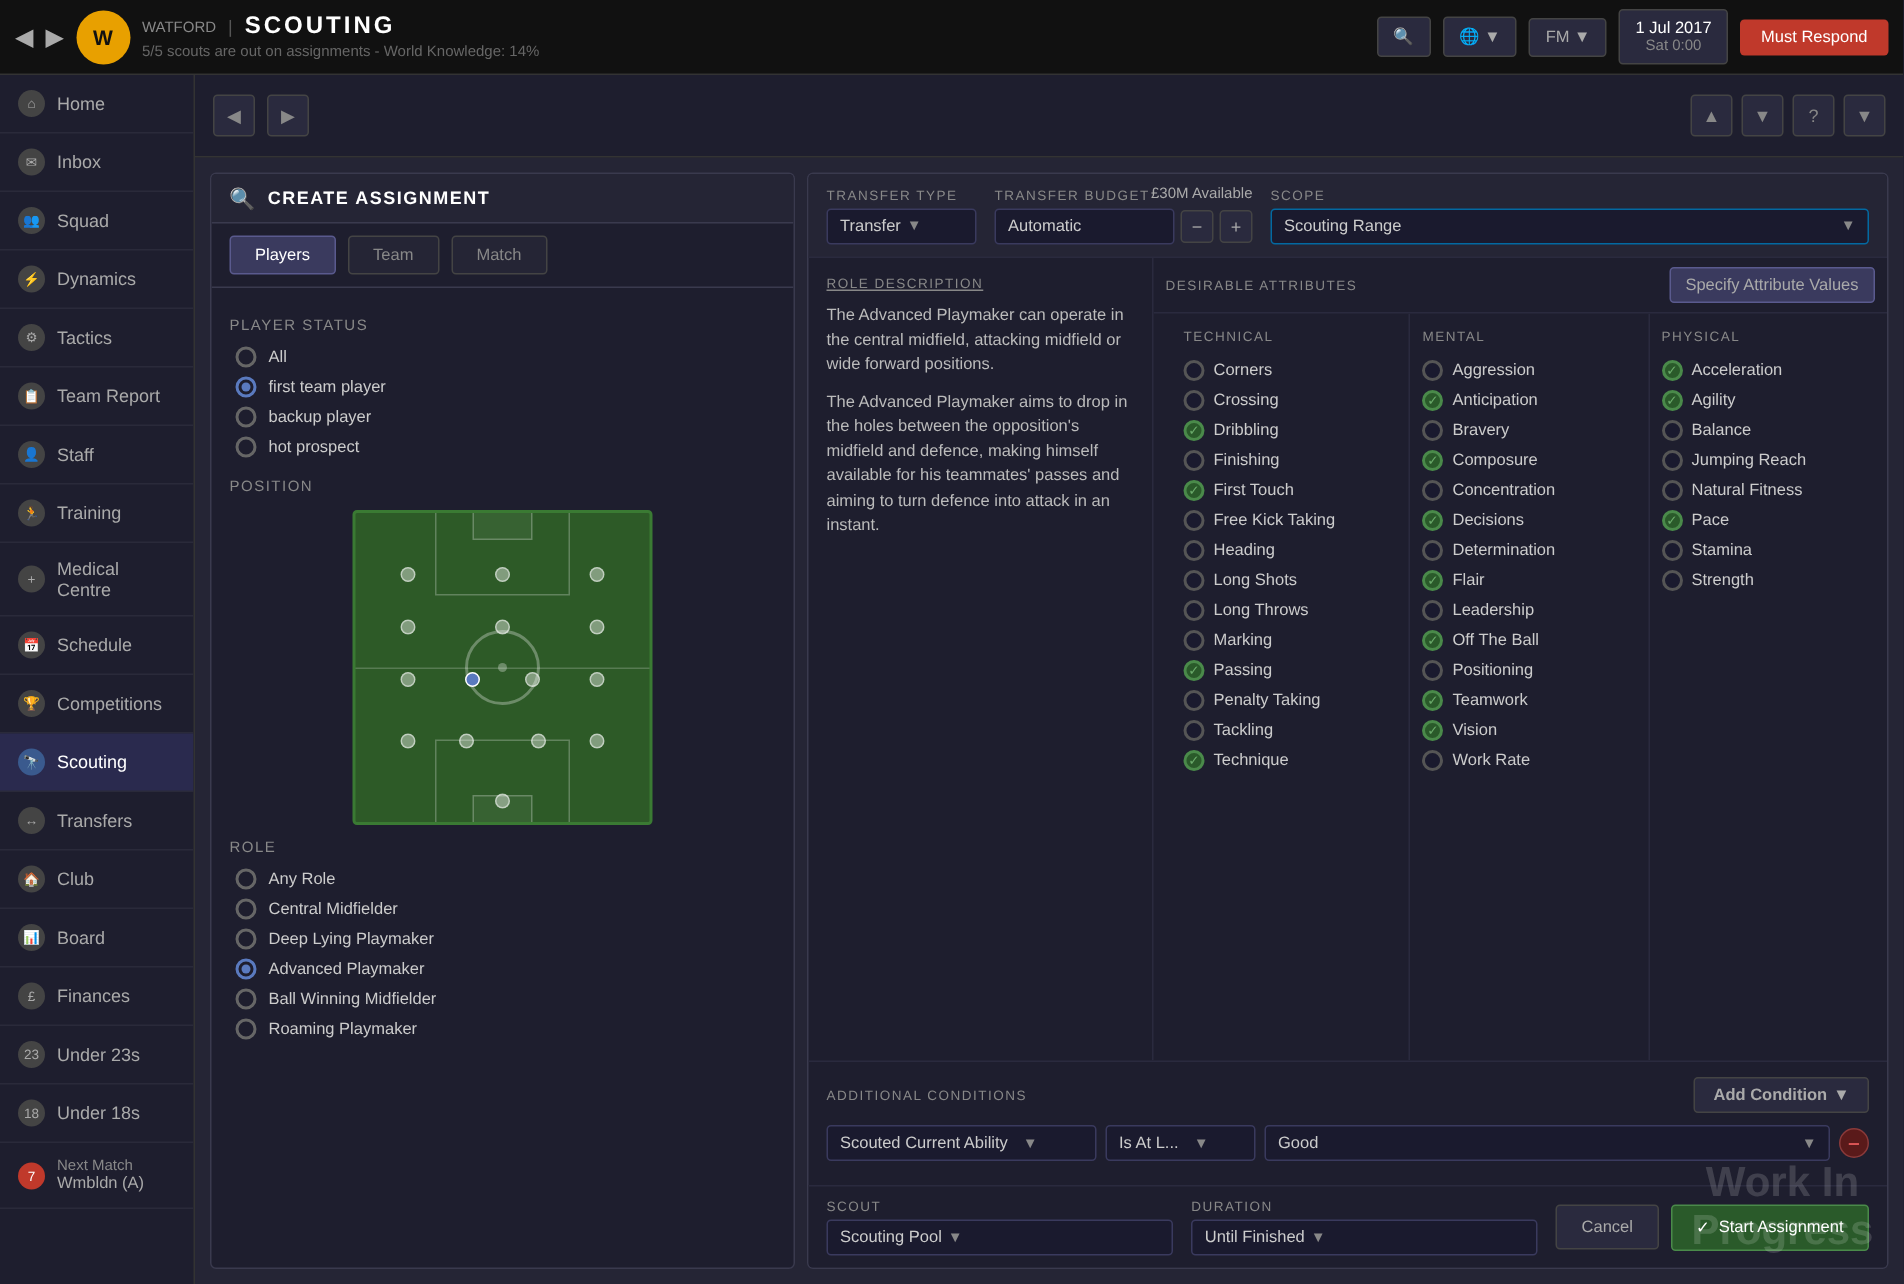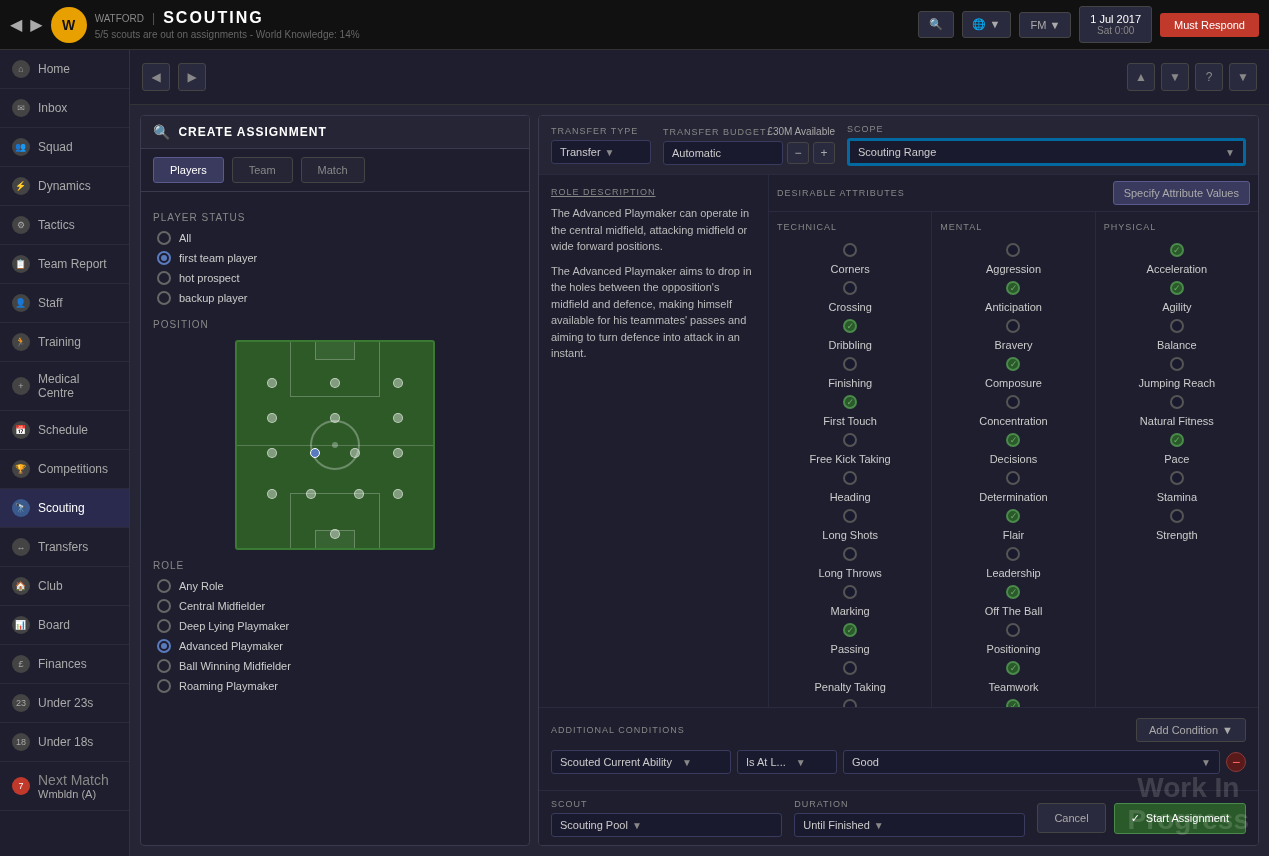--- a/index.html
+++ b/index.html
@@ -68,45 +68,45 @@
     .transfer-row { display: flex; align-items: center; padding: 8px 12px; gap: 12px; border-bottom: 1px solid #2a2a3e; background: #252535; flex-shrink: 0; }
     .transfer-section { display: flex; flex-direction: column; gap: 4px; }
     .section-label { color: #888; font-size: 9px; text-transform: uppercase; letter-spacing: 1px; }
     .select-box { display: flex; align-items: center; background: #1a1a2e; border: 1px solid #3a3a5e; border-radius: 3px; padding: 5px 8px; cursor: pointer; gap: 4px; color: #ccc; font-size: 11px; min-width: 100px; }
     .select-arrow { color: #888; font-size: 10px; }
     .budget-section { display: flex; flex-direction: column; gap: 4px; }
     .budget-controls { display: flex; align-items: center; gap: 4px; }
     .budget-input { background: #1a1a2e; border: 1px solid #3a3a5e; color: #ccc; padding: 5px 8px; border-radius: 3px; font-size: 11px; min-width: 120px; }
     .budget-btn { width: 22px; height: 22px; background: #2a2a3e; border: 1px solid #444; color: #aaa; cursor: pointer; border-radius: 3px; display: flex; align-items: center; justify-content: center; font-size: 12px; }
     .scope-section { display: flex; flex-direction: column; gap: 4px; flex: 1; }
-    .scope-select { display: flex; align-items: center; background: #1a1a2e; border: 3px solid #0369a1; border-radius: 3px; padding: 5px 8px; cursor: pointer; gap: 4px; color: #ccc; font-size: 11px; width: 100%; }
+    .scope-select { display: flex; align-items: center; background: #1a1a2e; border: 1px solid #0369a1; border-radius: 3px; padding: 5px 8px; cursor: pointer; gap: 4px; color: #ccc; font-size: 11px; width: 100%; }
 
     
     .attributes-area { display: flex; flex: 1; overflow: hidden; }
     .role-desc { width: 230px; padding: 12px; border-right: 1px solid #2a2a3e; overflow-y: auto; flex-shrink: 0; }
     .role-desc-title { color: #888; font-size: 9px; text-transform: uppercase; letter-spacing: 1px; margin-bottom: 8px; text-decoration: underline; }
     .role-desc p { color: #bbb; font-size: 11px; line-height: 1.5; margin-bottom: 8px; }
 
-    .attr-columns { display: flex; flex: 1; overflow-y: auto; }
+    .attr-columns { display: flex; flex: 1; overflow-y: auto; margin-left: 12px; }
     .attr-col { flex: 1; padding: 10px 8px; border-right: 1px solid #2a2a3e; }
     .attr-col:last-child { border-right: none; }
     .attr-col-title { color: #888; font-size: 9px; text-transform: uppercase; letter-spacing: 1px; margin-bottom: 8px; }
-    .attr-item { display: flex; align-items: center; gap: 6px; padding: 3px 0; cursor: pointer; flex-direction: column; }
+    .attr-item { display: flex; align-items: center; gap: 6px; padding: 3px 0; cursor: pointer; }
     .attr-check { width: 14px; height: 14px; border-radius: 50%; border: 2px solid #555; background: #1a1a2e; flex-shrink: 0; display: flex; align-items: center; justify-content: center; }
     .attr-check.checked { background: #2a5a2a; border-color: #4a8a4a; }
     .attr-check.checked::after { content: '✓'; color: #6aaa6a; font-size: 9px; }
     .attr-label { color: #ccc; font-size: 11px; }
 
     .specify-btn { background: #3a3a5e; border: 1px solid #5a5a8e; color: #aaa; padding: 5px 10px; cursor: pointer; border-radius: 3px; font-size: 11px; margin: 8px; float: right; }
 
     
     .conditions-area { padding: 10px 12px; border-top: 1px solid #2a2a3e; flex-shrink: 0; }
     .conditions-header { display: flex; align-items: center; justify-content: space-between; margin-bottom: 8px; }
     .conditions-title { color: #888; font-size: 9px; text-transform: uppercase; letter-spacing: 1px; }
-    .add-condition-btn { background: #2a2a3e; border: 1px solid #444; color: #aaa; padding: 5px 12px; cursor: pointer; border-radius: 3px; font-size: 11px; display: flex; align-items: center; gap: 4px; }
+    .add-condition-btn { background: #2a2a3e; border: 1px solid #444; color: #aaa; padding: 5px 12px; cursor: pointer; border-radius: 3px; font-size: 11px; display: flex; align-items: center; gap: 4px; font-weight: bold; }
     .condition-row { display: flex; align-items: center; gap: 6px; margin-bottom: 6px; }
     .condition-select { background: #1a1a2e; border: 1px solid #3a3a5e; color: #ccc; padding: 5px 8px; border-radius: 3px; font-size: 11px; display: flex; align-items: center; gap: 4px; cursor: pointer; }
     .condition-select-wide { flex: 1; }
     .remove-btn { width: 20px; height: 20px; background: #5a1a1a; border: 1px solid #8a3a3a; border-radius: 50%; color: #f66; cursor: pointer; display: flex; align-items: center; justify-content: center; font-size: 14px; flex-shrink: 0; }
 
     
     .scout-row { display: flex; align-items: center; padding: 8px 12px; gap: 12px; border-top: 1px solid #2a2a3e; flex-shrink: 0; background: #1e1e2e; }
     .scout-section { display: flex; flex-direction: column; gap: 4px; flex: 1; }
     .duration-section { display: flex; flex-direction: column; gap: 4px; flex: 1; }
     .actions-section { display: flex; gap: 8px; align-items: center; margin-left: auto; }
@@ -220,21 +220,21 @@
     <div class="sidebar-icon">23</div>
     <span>Under 23s</span>
   </div>
   <div class="sidebar-item">
     <div class="sidebar-icon">18</div>
     <span>Under 18s</span>
   </div>
   <div class="sidebar-item" style="margin-top:auto;">
     <div class="sidebar-icon" style="background:#c0392b;color:#fff;">7</div>
     <div>
-      <div style="font-size:14px;color:#888;">Next Match</div>
+      <div style="font-size:10px;color:#888;">Next Match</div>
       <div style="font-size:11px;">Wmbldn (A)</div>
     </div>
   </div>
 </div>
 
 <div class="main">
 
   <div class="sub-header">
     <div class="sub-header-icon">◀</div>
     <div class="sub-header-icon">▶</div>
@@ -263,25 +263,25 @@
         <label class="radio-item">
           <div class="radio-circle"></div>
           <span>All</span>
         </label>
         <label class="radio-item">
           <div class="radio-circle checked"></div>
           <span>first team player</span>
         </label>
         <label class="radio-item">
           <div class="radio-circle"></div>
+          <span>backup player</span>
+        </label>
+        <label class="radio-item">
+          <div class="radio-circle"></div>
           <span>hot prospect</span>
-        </label>
-        <label class="radio-item">
-          <div class="radio-circle"></div>
-          <span>backup player</span>
         </label>
       </div>
 
       <div class="section-title" style="margin-top:14px;">POSITION</div>
       <div class="pitch-container">
         <div class="pitch">
           <div class="pitch-halfway"></div>
           <div class="pitch-center-circle"></div>
           <div class="pitch-center-dot"></div>
           <div class="pitch-top-box"></div>

